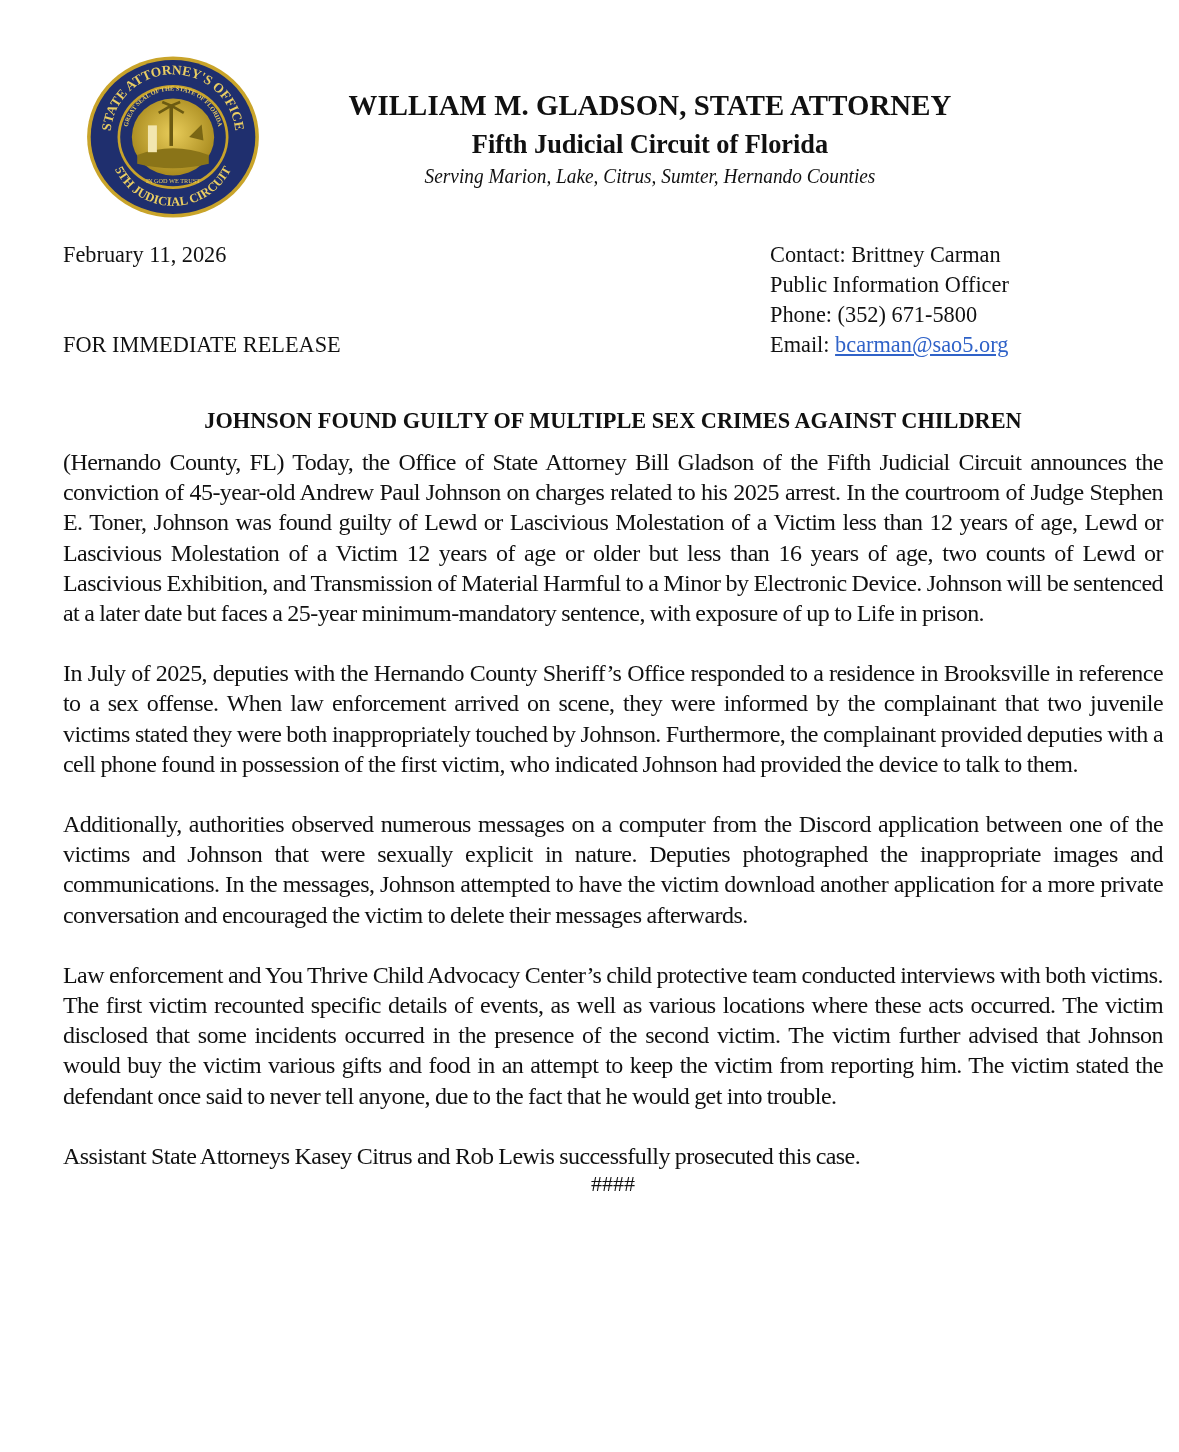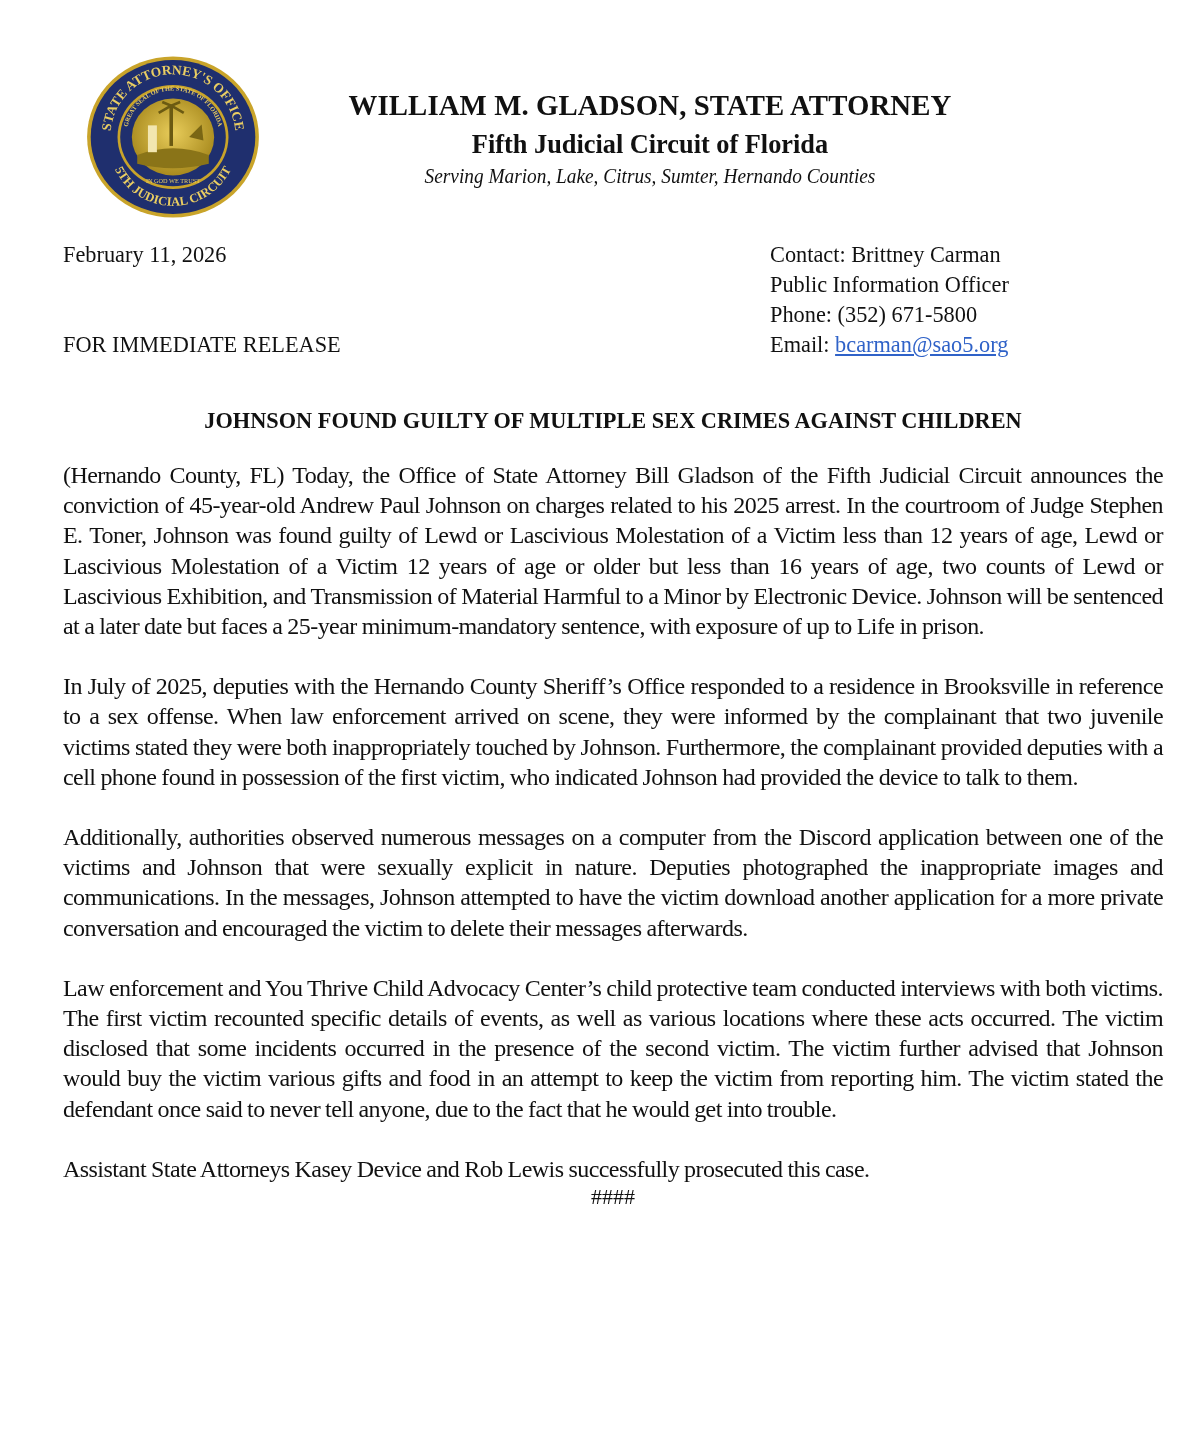--- a/index.html
+++ b/index.html
@@ -12,21 +12,21 @@
     .hdr { position: absolute; left: 320px; width: 660px; text-align: center; }
     .hdr-name { top: 88px; font-size: 30px; font-weight: bold; letter-spacing: 0.1px; transform: scaleX(0.96); }
     .hdr-circuit { top: 128px; font-size: 28px; font-weight: bold; transform: scaleX(0.94); }
     .hdr-serving { top: 164px; font-size: 21px; font-style: italic; transform: scaleX(0.92); }
     .meta { position: absolute; font-size: 24px; line-height: 30px; transform-origin: left top; transform: scaleX(0.93); white-space: nowrap; }
     .date { left: 63px; top: 239px; }
     .release { left: 63px; top: 329px; }
     .contact { left: 770px; top: 239px; }
     .contact a { color: #2f62c8; text-decoration: underline; }
     .headline { position: absolute; left: 63px; width: 1100px; top: 407px; text-align: center; font-size: 24px; font-weight: bold; transform: scaleX(0.93); }
-    .body { position: absolute; left: 63px; width: 1100px; top: 460px; font-size: 24px; line-height: 30.2px; }
+    .body { position: absolute; left: 63px; width: 1100px; top: 447px; font-size: 24px; line-height: 30.2px; }
     .body p { margin: 0 0 30px 0; text-align: justify; transform-origin: left top; }
     .body p.last { margin-bottom: 0; text-align: left; }
     .endmark { text-align: center; font-size: 22px; line-height: 26px; margin-top: 0; }
   </style>
 </head>
 <body>
 
 <div class="seal">
   <svg viewBox="0 0 200 190">
     <defs>
@@ -75,15 +75,15 @@
   <div><span>Email: </span><a style="color: rgb(47, 98, 200);">bcarman@sao5.org</a></div>
 </div>
 
 <div class="headline">JOHNSON FOUND GUILTY OF MULTIPLE SEX CRIMES AGAINST CHILDREN</div>
 
 <div class="body">
   <p style="letter-spacing: -0.55px; word-spacing: -0.5px;">(Hernando County, FL) Today, the Office of State Attorney Bill Gladson of the Fifth Judicial Circuit announces the conviction of 45-year-old Andrew Paul Johnson on charges related to his 2025 arrest. In the courtroom of Judge Stephen E. Toner, Johnson was found guilty of Lewd or Lascivious Molestation of a Victim less than 12 years of age, Lewd or Lascivious Molestation of a Victim 12 years of age or older but less than 16 years of age, two counts of Lewd or Lascivious Exhibition, and Transmission of Material Harmful to a Minor by Electronic Device. Johnson will be sentenced at a later date but faces a 25-year minimum-mandatory sentence, with exposure of up to Life in prison.</p>
   <p style="letter-spacing: -0.55px; word-spacing: -0.5px;">In July of 2025, deputies with the Hernando County Sheriff’s Office responded to a residence in Brooksville in reference to a sex offense. When law enforcement arrived on scene, they were informed by the complainant that two juvenile victims stated they were both inappropriately touched by Johnson. Furthermore, the complainant provided deputies with a cell phone found in possession of the first victim, who indicated Johnson had provided the device to talk to them.</p>
   <p style="letter-spacing: -0.55px; word-spacing: -0.5px;">Additionally, authorities observed numerous messages on a computer from the Discord application between one of the victims and Johnson that were sexually explicit in nature. Deputies photographed the inappropriate images and communications. In the messages, Johnson attempted to have the victim download another application for a more private conversation and encouraged the victim to delete their messages afterwards.</p>
   <p style="letter-spacing: -0.55px; word-spacing: -0.5px;">Law enforcement and You Thrive Child Advocacy Center’s child protective team conducted interviews with both victims. The first victim recounted specific details of events, as well as various locations where these acts occurred. The victim disclosed that some incidents occurred in the presence of the second victim. The victim further advised that Johnson would buy the victim various gifts and food in an attempt to keep the victim from reporting him. The victim stated the defendant once said to never tell anyone, due to the fact that he would get into trouble.</p>
-  <p class="last" style="letter-spacing: -0.55px; word-spacing: -0.5px;">Assistant State Attorneys Kasey Device and Rob Lewis successfully prosecuted this case.</p>
+  <p class="last" style="letter-spacing: -0.55px; word-spacing: -0.5px;">Assistant State Attorneys Kasey Citrus and Rob Lewis successfully prosecuted this case.</p>
   <div class="endmark">####</div>
 </div>
 
 </body></html>

